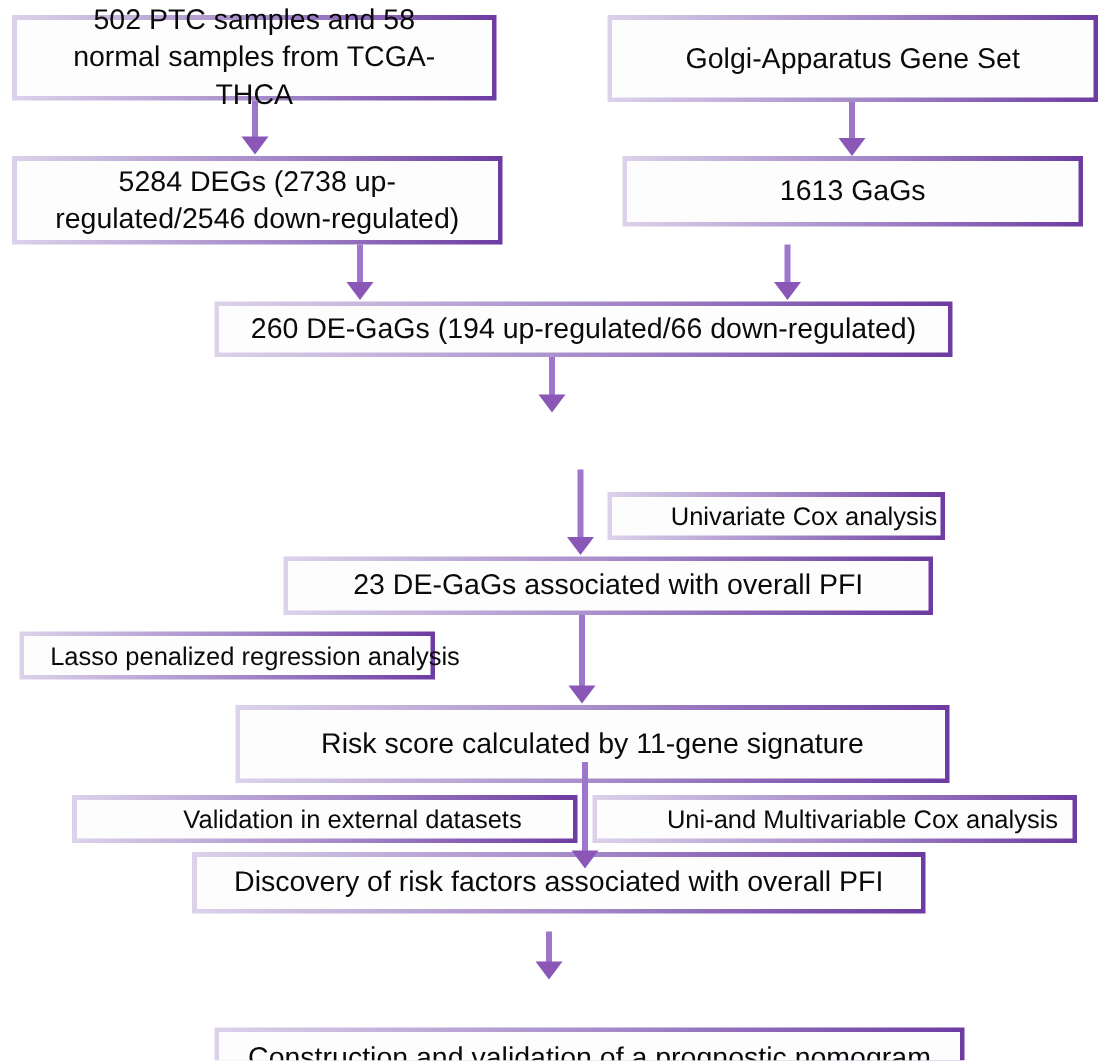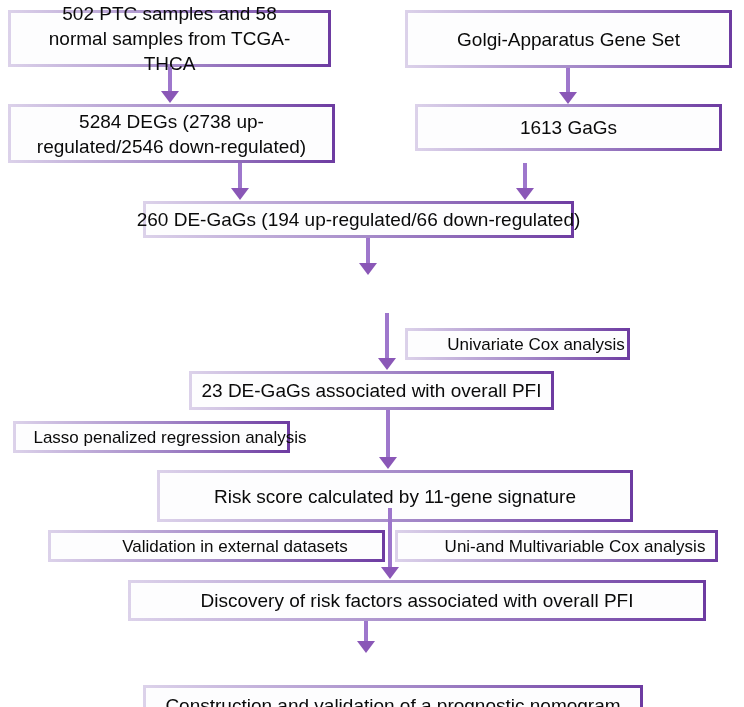--- a/index.html
+++ b/index.html
@@ -51,49 +51,49 @@
     <span>Golgi-Apparatus Gene Set</span>
   </div>
 
   <div class="box wrap2" style="left:8px;top:104px;width:327px;height:59px">
     <span>5284 DEGs (2738 up-regulated/2546 down-regulated)</span>
   </div>
   <div class="box" style="left:415px;top:104px;width:307px;height:47px">
     <span>1613 GaGs</span>
   </div>
 
-  <div class="box" style="left:143px;top:201px;width:431px;height:37px">
+  <div class="box" style="left:143px;top:201px;width:492px;height:37px">
     <span>260 DE-GaGs (194 up-regulated/66 down-regulated)</span>
   </div>
 
 
   <div class="box small" style="left:405px;top:328px;width:225px;height:32px">
     <span>Univariate Cox analysis</span>
   </div>
 
-  <div class="box" style="left:189px;top:371px;width:365px;height:39px">
+  <div class="box" style="left:189px;top:371px;width:433px;height:39px">
     <span>23 DE-GaGs associated with overall PFI</span>
   </div>
 
   <div class="box small" style="left:13px;top:421px;width:277px;height:32px">
     <span>Lasso penalized regression analysis</span>
   </div>
 
   <div class="box" style="left:157px;top:470px;width:476px;height:52px">
     <span>Risk score calculated by 11-gene signature</span>
   </div>
 
   <div class="box small" style="left:395px;top:530px;width:323px;height:32px">
     <span>Uni-and Multivariable Cox analysis</span>
   </div>
   <div class="box small" style="left:48px;top:530px;width:337px;height:32px">
     <span>Validation in external datasets</span>
   </div>
 
-  <div class="box" style="left:128px;top:580px;width:578px;height:41px">
+  <div class="box" style="left:128px;top:568px;width:489px;height:41px">
     <span>Discovery of risk factors associated with overall PFI</span>
   </div>
 
   <div class="box" style="left:143px;top:685px;width:500px;height:41px">
     <span>Construction and validation of a prognostic nomogram</span>
   </div>
 
   <div class="arrow" style="left:161px;top:67px;height:36px">
     <i class="stem"></i>
     <i class="head"></i>

